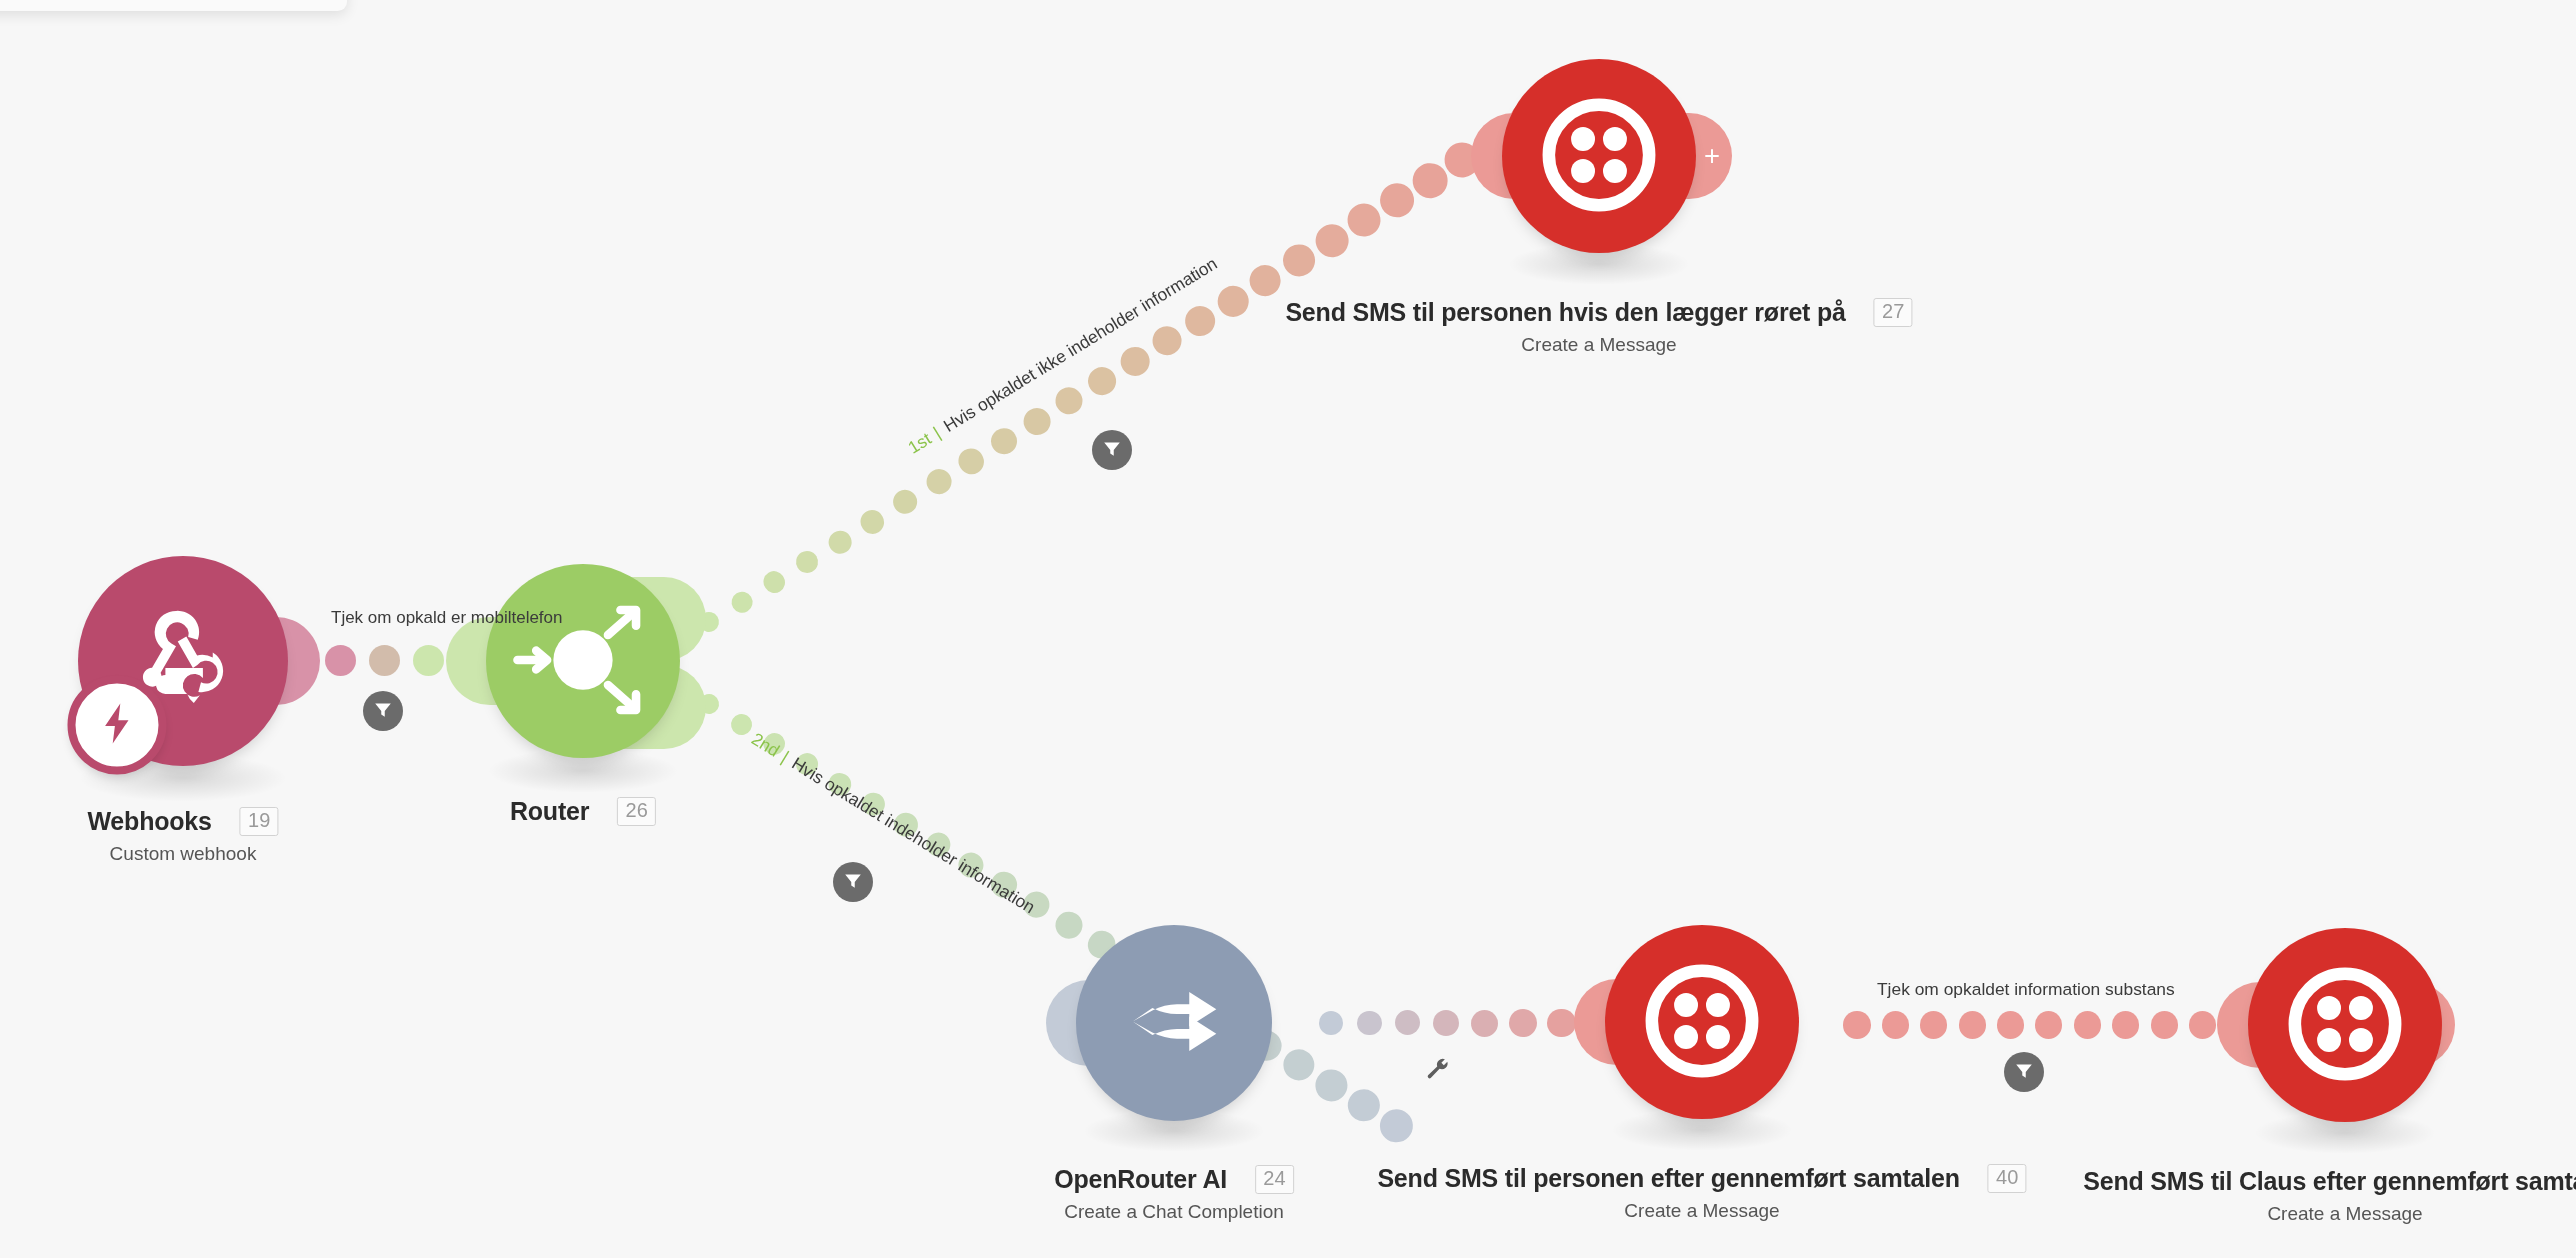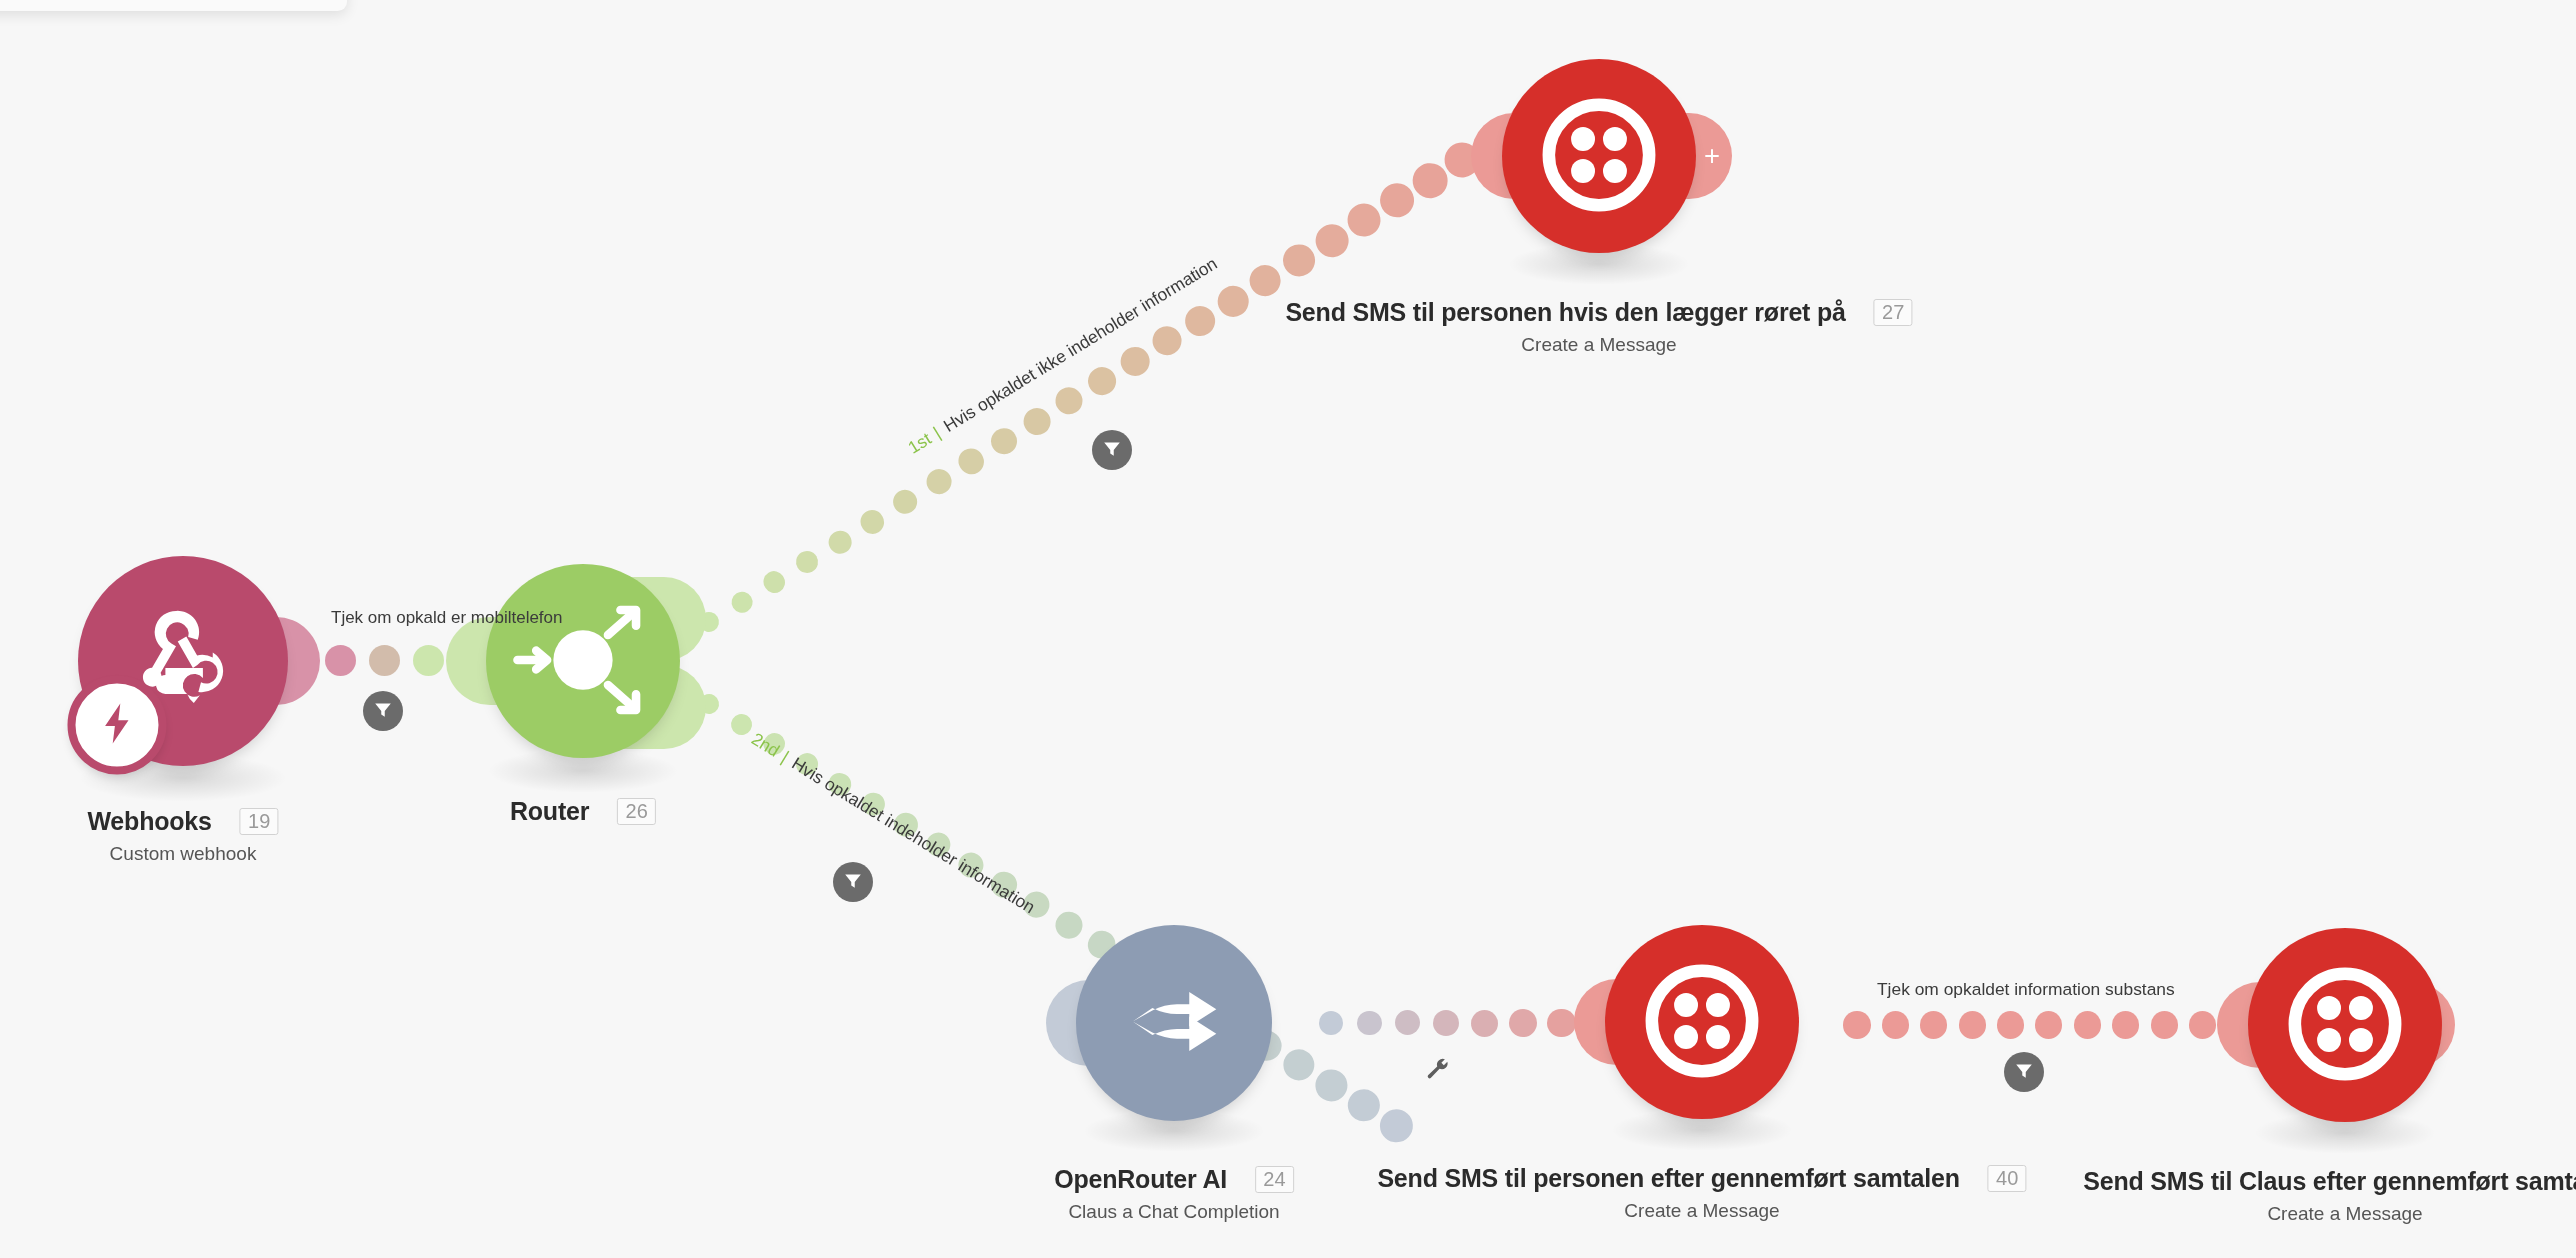--- a/index.html
+++ b/index.html
@@ -87,21 +87,20 @@
   }
   .node-caption {
     position: absolute;
     transform: translateX(-50%);
     text-align: center;
     white-space: nowrap;
     z-index: 6;
   }
   .node-title-row {
     display: flex;
-    align-items: center;
     justify-content: center;
     gap: 28px;
   }
   .node-title {
     font-size: 25px;
     font-weight: bold;
     color: #2b2b2b;
     letter-spacing: -0.2px;
   }
   .node-badge {
@@ -360,21 +359,21 @@
           <path d="M16 50 L32 41 q10-5 20-5 l10 0 l0-10 l22 14 l-22 14 l0-10 l-10 0 q-10 0-20-5z"></path>
           <path d="M16 50 L32 59 q10 5 20 5 l10 0 l0 10 l22-14 l-22-14 l0 10 l-10 0 q-10 0-20 5z"></path>
         </svg>
       </span>
     </div>
     <div class="node-caption" style="left:0px; top:142px;">
       <div class="node-title-row">
         <span class="node-title">OpenRouter AI</span>
         <span class="node-badge">24</span>
       </div>
-      <div class="node-sub">Claus a Chat Completion</div>
+      <div class="node-sub">Create a Chat Completion</div>
     </div>
   </div>
 
   <div class="node" style="left:1702px; top:1022px;">
     <div class="shadow-ellipse" style="left:0px; top:108px; width:183px; height:42px;"></div>
     <div class="port left" style="left:-128px; top:-43px; width:96px; height:86px; background:#eb9a96;"></div>
     <div class="port right" style="left:0px; top:-43px; width:96px; height:86px; background:#eb9a96;"></div>
     <div class="bulb" style="left:0px; top:0px; width:194px; height:194px; background:#d62f2a;">
       <span>
         <svg width="114" height="114" viewBox="0 0 100 100" aria-hidden="true">

